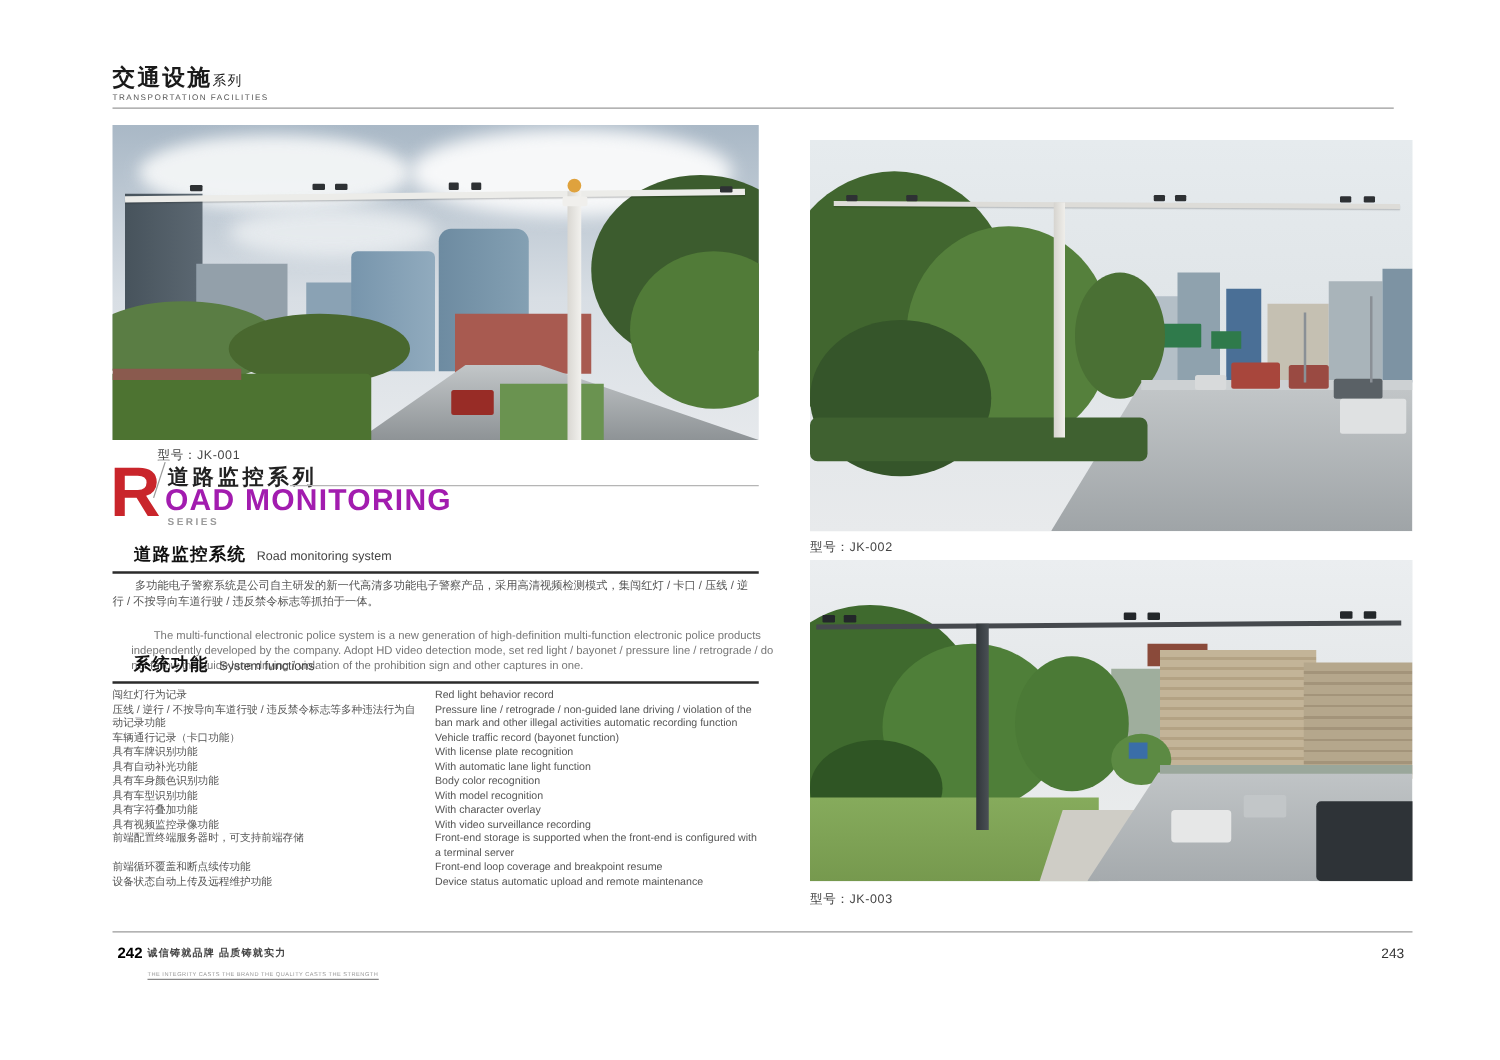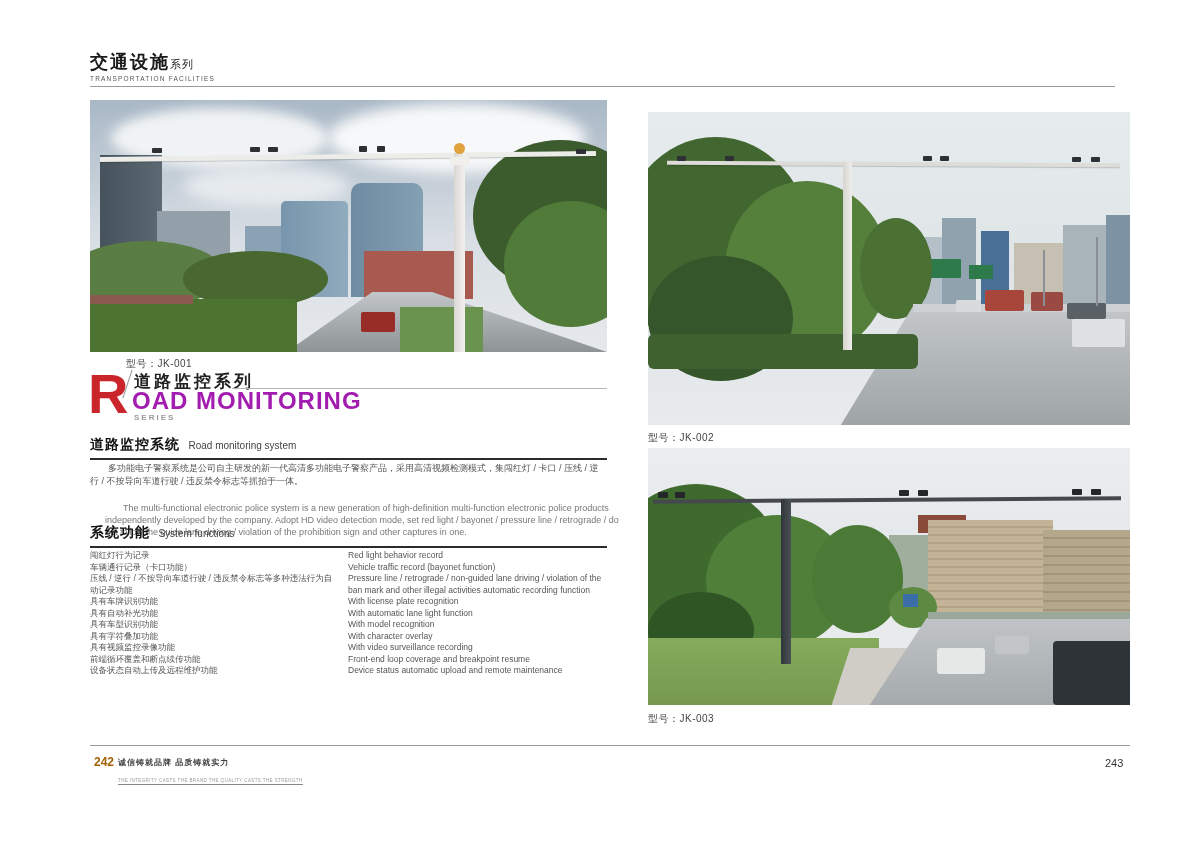--- a/index.html
+++ b/index.html
@@ -26,35 +26,35 @@
   
   .title-R { position:absolute; left:88px; top:366px; font-size:56px; line-height:56px; font-weight:bold; color:#c9252b; font-family:"Liberation Sans",sans-serif; }
   .title-slash { position:absolute; left:127px; top:369px; width:1px; height:30px; background:#999; transform:rotate(18deg); }
   .title-zh { position:absolute; left:134px; top:370px; font-size:17px; font-weight:bold; color:#222; letter-spacing:3px; }
   .title-line { position:absolute; left:232px; top:388px; width:375px; height:1px; background:#b5b5b5; }
   .title-en { position:absolute; left:132px; top:389px; font-size:24px; line-height:24px; font-weight:bold; color:#a21caf; letter-spacing:1px; }
   .title-series { position:absolute; left:134px; top:413px; font-size:8px; font-weight:bold; color:#9b9b9b; letter-spacing:2px; }
 
   
   .sec-head { position:absolute; left:90px; width:517px; border-bottom:2px solid #2b2b2b; padding-bottom:4px; }
-  .sec-head .zh { font-size:14px; font-weight:bold; color:#111; letter-spacing:1px; }
+  .sec-head .zh { font-size:14px; font-weight:bold; color:#111; letter-spacing:1px;margin-left:17px; }
   .sec-head .en { font-size:10px; color:#444; margin-left:4px; }
   .para { position:absolute; left:90px; width:517px; text-indent:2em; }
   .para.zh { font-size:9px; line-height:13px; color:#555; }
   .para.en { font-size:9px; line-height:12px; color:#777; }
 
   
   .fn-list { position:absolute; left:90px; top:550px; width:517px; }
   .fn-row { display:flex; font-size:8.5px; line-height:11.5px; color:#555; }
   .fn-zh { width:258px; padding-right:8px; }
   .fn-en { flex:1; }
 
   
   .ft-rule { position:absolute; left:90px; top:745px; width:1040px; height:1px; background:#9a9a9a; }
-  .ft-pageL { position:absolute; left:94px; top:755px; font-size:12px; font-weight:bold; color:#a16207; }
+  .ft-pageL { position:absolute; left:94px; top:755px; font-size:12px; font-weight:bold; color:#000000; }
   .ft-slogan { position:absolute; left:118px; top:757px; }
   .ft-slogan .zh { font-size:8px; font-weight:bold; color:#444; letter-spacing:1px; }
   .ft-slogan .en { font-size:4.5px; color:#999; letter-spacing:.4px; border-bottom:1px solid #888; padding-bottom:1px; display:inline-block; }
   .ft-pageR { position:absolute; left:1105px; top:757px; font-size:11px; color:#333; }
 </style>
 </head>
 <body>
 
 <div id="page">
 
@@ -113,46 +113,54 @@
   <div class="sec-head" style="top:523px;">
     <span class="zh">系统功能</span>
     <span class="en">System functions</span>
   </div>
   <div class="fn-list">
     <div class="fn-row">
         <div class="fn-zh">闯红灯行为记录</div>
         <div class="fn-en">Red light behavior record</div>
       </div>
     <div class="fn-row">
+        <div class="fn-zh">压线 / 逆行 / 不按导向车道行驶 / 违反禁令标志等多种违法行为自动记录功能</div>
+        <div class="fn-en">Pressure line / retrograde / non-guided lane driving / violation of the ban mark and other illegal activities automatic recording function</div>
+      </div>
+    <div class="fn-row">
         <div class="fn-zh">车辆通行记录（卡口功能）</div>
         <div class="fn-en">Vehicle traffic record (bayonet function)</div>
       </div>
     <div class="fn-row">
-        <div class="fn-zh">压线 / 逆行 / 不按导向车道行驶 / 违反禁令标志等多种违法行为自动记录功能</div>
-        <div class="fn-en">Pressure line / retrograde / non-guided lane driving / violation of the ban mark and other illegal activities automatic recording function</div>
-      </div>
-    <div class="fn-row">
         <div class="fn-zh">具有车牌识别功能</div>
         <div class="fn-en">With license plate recognition</div>
       </div>
     <div class="fn-row">
         <div class="fn-zh">具有自动补光功能</div>
         <div class="fn-en">With automatic lane light function</div>
       </div>
     <div class="fn-row">
+        <div class="fn-zh">具有车身颜色识别功能</div>
+        <div class="fn-en">Body color recognition</div>
+      </div>
+    <div class="fn-row">
         <div class="fn-zh">具有车型识别功能</div>
         <div class="fn-en">With model recognition</div>
       </div>
     <div class="fn-row">
         <div class="fn-zh">具有字符叠加功能</div>
         <div class="fn-en">With character overlay</div>
       </div>
     <div class="fn-row">
         <div class="fn-zh">具有视频监控录像功能</div>
         <div class="fn-en">With video surveillance recording</div>
+      </div>
+    <div class="fn-row">
+        <div class="fn-zh">前端配置终端服务器时，可支持前端存储</div>
+        <div class="fn-en">Front-end storage is supported when the front-end is configured with a terminal server</div>
       </div>
     <div class="fn-row">
         <div class="fn-zh">前端循环覆盖和断点续传功能</div>
         <div class="fn-en">Front-end loop coverage and breakpoint resume</div>
       </div>
     <div class="fn-row">
         <div class="fn-zh">设备状态自动上传及远程维护功能</div>
         <div class="fn-en">Device status automatic upload and remote maintenance</div>
       </div>
   </div>

